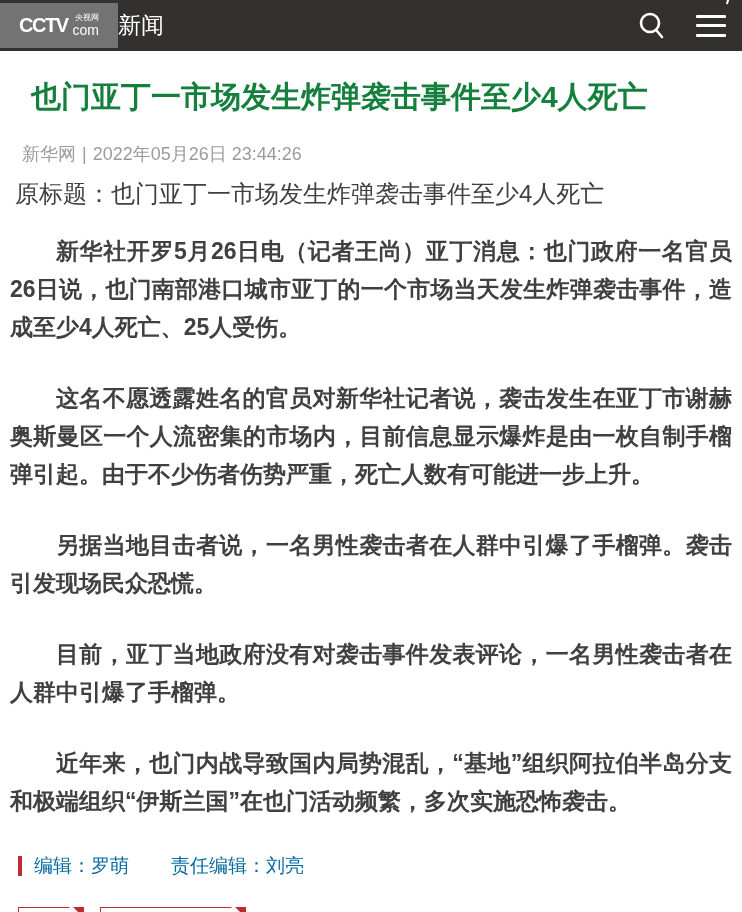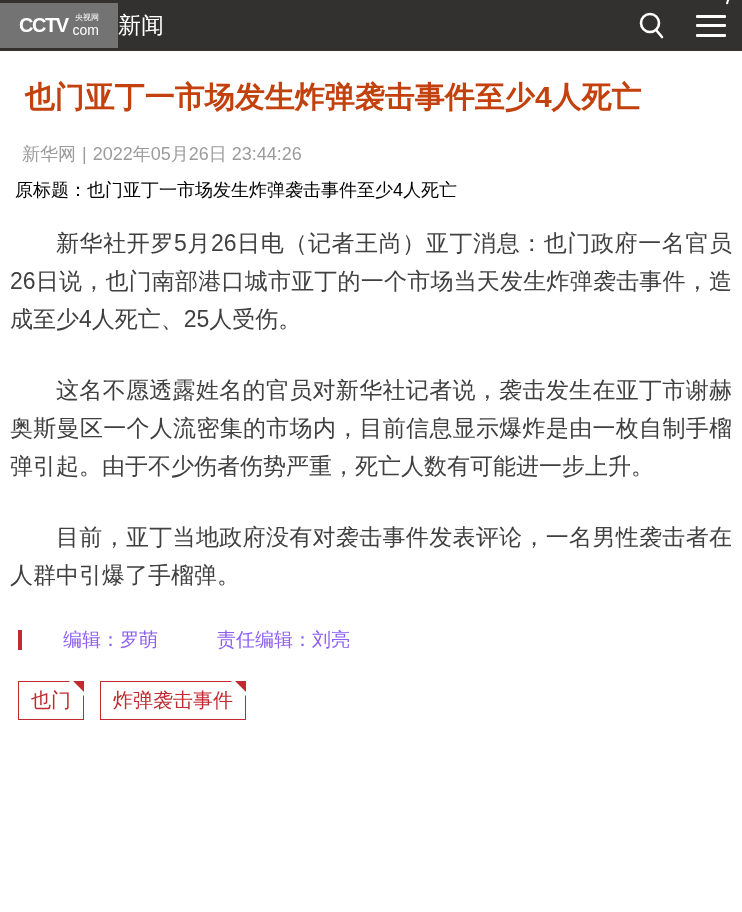--- a/index.html
+++ b/index.html
@@ -73,60 +73,60 @@
     display: flex; flex-direction: column; justify-content: space-between;
     cursor: pointer;
   }
   .menu-btn span { display: block; height: 3px; background: #ffffff; border-radius: 1px; }
 
   
   .article { padding: 0 10px 20px 10px; }
   .article-title {
     font-size: 30px;
     font-weight: bold;
-    color: #c2410c;
+    color: #15803d;
     line-height: 1.3;
-    margin: 26px 5px 26px 15px;
+    margin: 26px 5px 26px 21px;
   }
   .article-meta {
     color: #9b9b9b;
     font-size: 18px;
     margin: 0 5px 12px 12px;
   }
   .meta-sep { margin: 0 6px; }
   .article-origin {
-    color: #000000;
-    font-size: 18px;
+    color: #404040;
+    font-size: 24px;
     margin: 0 5px 22px 5px;
   }
   .article-body p {
     font-size: 23px;
     color: #404040;
     line-height: 38px;
     text-indent: 2em;
     text-align: justify;
     margin: 0 0 33px 0;
+    font-weight: bold;
   }
   
   .editor-line {
     display: flex;
     align-items: center;
     margin: 4px 5px 28px 8px;
     font-size: 19px;
-    color: #8b5cf6;
-    gap: 29px;
+    color: #0369a1;
   }
   .editor-bar {
     width: 4px;
     height: 20px;
     background: #c02a30;
     margin-right: 12px;
     flex: 0 0 auto;
   }
-  .editor-item + .editor-item { margin-left: 30px; }
+  .editor-item + .editor-item { margin-left: 42px; }
 
   
   .tags { margin: 0 0 6px 8px; display: flex; }
   .tag {
     position: relative;
     display: inline-block;
     border: 1px solid #c02a30;
     color: #c02a30;
     font-size: 20px;
     line-height: 1;
@@ -183,21 +183,23 @@
 
   <div class="article-meta">
     <span>新华网</span><span class="meta-sep">|</span><span>2022年05月26日 23:44:26</span>
   </div>
 
   <div class="article-origin">原标题：也门亚丁一市场发生炸弹袭击事件至少4人死亡</div>
 
   <div class="article-body">
     <p>新华社开罗5月26日电（记者王尚）亚丁消息：也门政府一名官员26日说，也门南部港口城市亚丁的一个市场当天发生炸弹袭击事件，造成至少4人死亡、25人受伤。</p>
     <p>这名不愿透露姓名的官员对新华社记者说，袭击发生在亚丁市谢赫奥斯曼区一个人流密集的市场内，目前信息显示爆炸是由一枚自制手榴弹引起。由于不少伤者伤势严重，死亡人数有可能进一步上升。</p>
+    <p>另据当地目击者说，一名男性袭击者在人群中引爆了手榴弹。袭击引发现场民众恐慌。</p>
     <p>目前，亚丁当地政府没有对袭击事件发表评论，一名男性袭击者在人群中引爆了手榴弹。</p>
+    <p>近年来，也门内战导致国内局势混乱，“基地”组织阿拉伯半岛分支和极端组织“伊斯兰国”在也门活动频繁，多次实施恐怖袭击。</p>
   </div>
 
   <div class="editor-line">
     <span class="editor-bar"></span>
     <span class="editor-item"><span>编辑：</span><span>罗萌</span></span>
     <span class="editor-item"><span>责任编辑：</span><span>刘亮</span></span>
   </div>
 
   <div class="tags">
     <span class="tag">也门</span>

